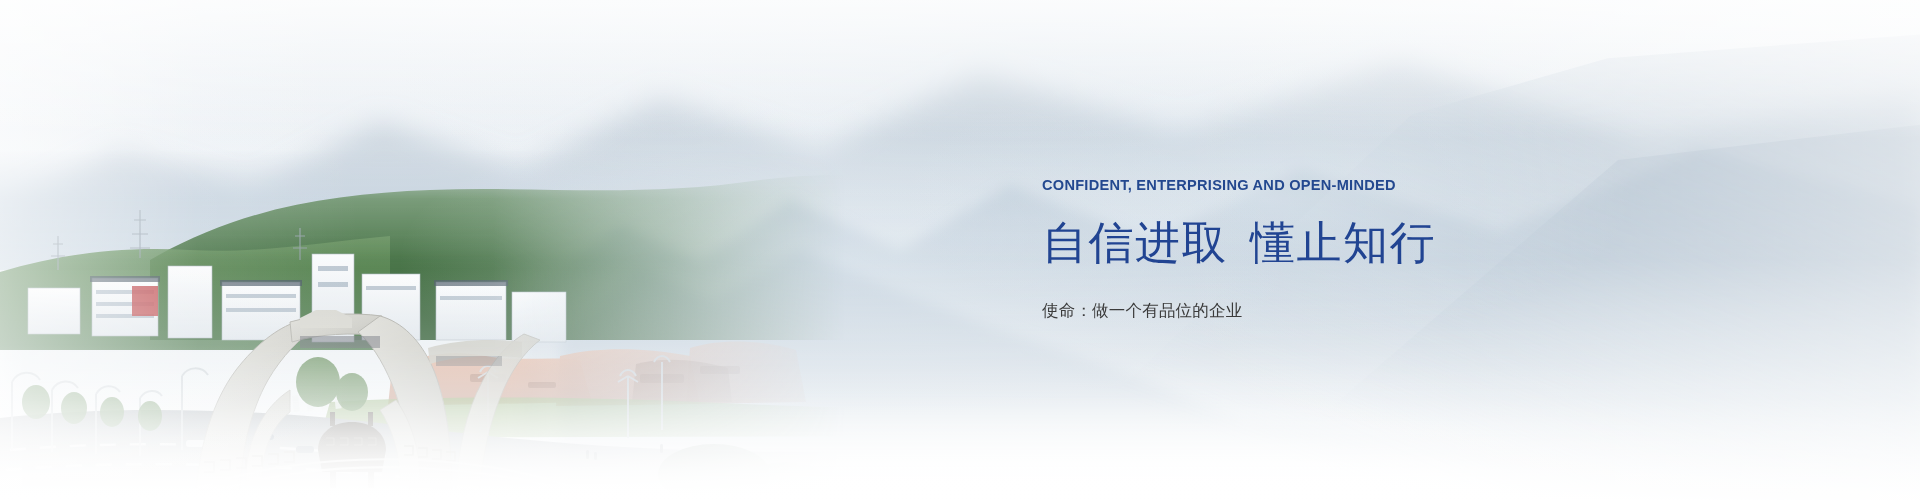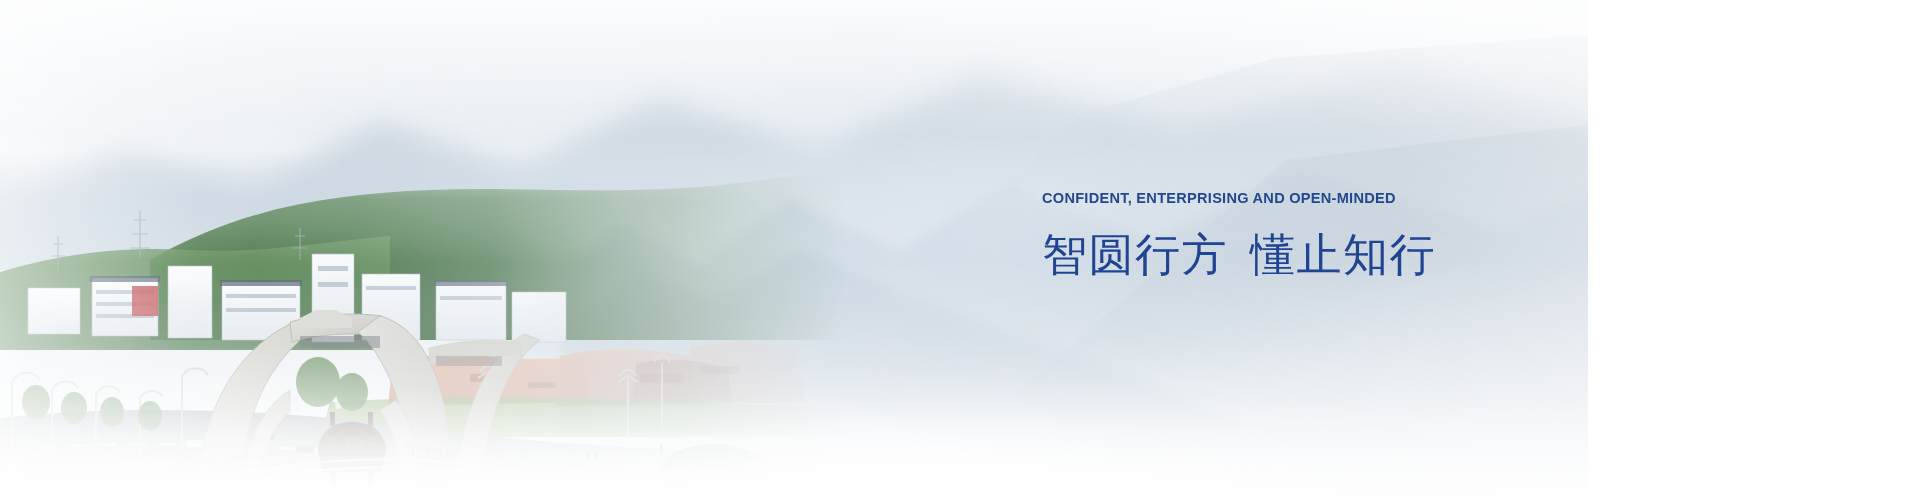--- a/index.html
+++ b/index.html
@@ -1,21 +1,21 @@
 <!DOCTYPE html>
 <html lang="zh"><head>
 <meta charset="utf-8">
 <title>Corporate Culture Banner</title>
 <style>
   * { margin:0; padding:0; box-sizing:border-box; }
   html,body { width:1920px; height:500px; overflow:hidden; background:#ffffff;
               font-family:"Liberation Sans","DejaVu Sans",sans-serif; }
 
   .banner{
-    position:relative; width:1588px; height:500px; overflow:hidden;
+    position:relative; width:1920px; height:500px; overflow:hidden;
     background:#fef9c3;
   }
 
   
   .sky{
     position:absolute; inset:0;
     background:
       linear-gradient(180deg,#e8eef3 0%,#eef2f6 18%,#f4f7fa 45%,#fafcfd 72%,#ffffff 100%);
   }
   .sky-tint{
@@ -343,20 +343,21 @@
   <div class="haze"></div>
   <div class="haze-left"></div>
   <div class="haze-right"></div>
   <div class="haze-top"></div>
 
   <div class="content">
 
     <div class="eyebrow">CONFIDENT, ENTERPRISING AND OPEN-MINDED</div>
 
     <div class="headline">
-      <span>智圆行方</span><span class="gap"></span><span>懂止知行</span>
+      <span>自信进取</span><span class="gap"></span><span>懂止知行</span>
     </div>
 
     <div class="body-lines">
+      <p>使命：做一个有品位的企业</p>
     </div>
 
   </div>
 </div>
 
 </body></html>

